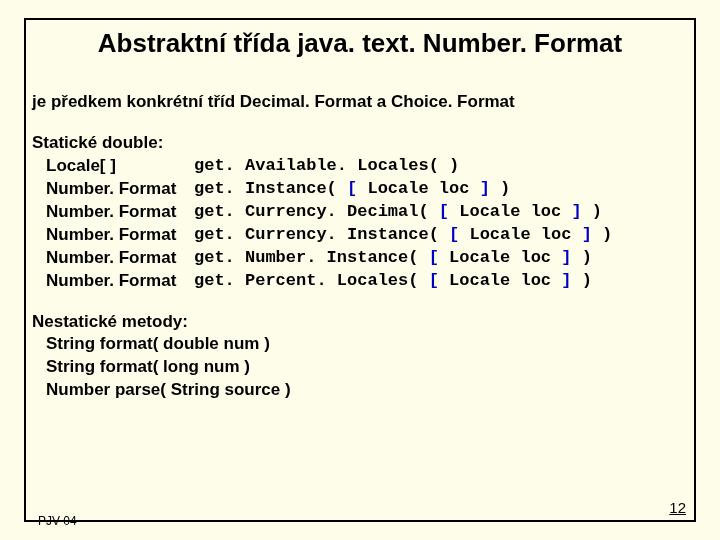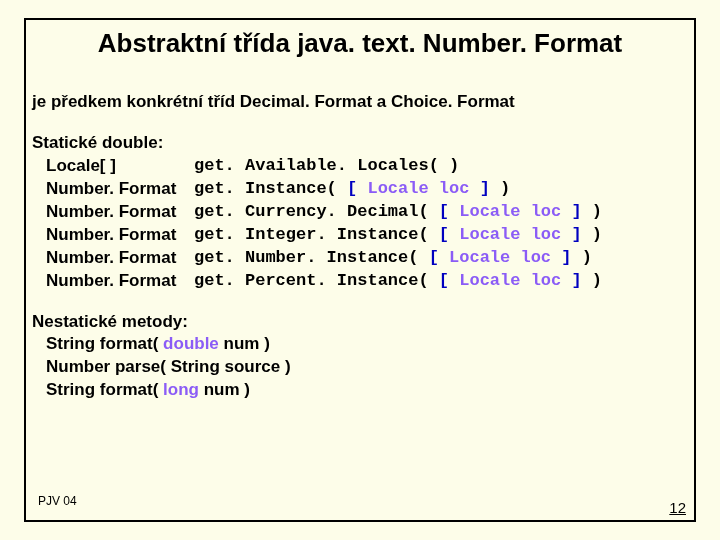--- a/index.html
+++ b/index.html
@@ -55,26 +55,26 @@
     flex: 0 0 148px;
   }
   .col-sig {
     flex: 1 1 auto;
     white-space: nowrap;
     font-family: Liberation Mono, monospace;
   }
   .indent {
     margin-left: 14px;
   }
-  .red { color: #8b5cf6; }
+  .red { color: #000000; }
   .blue { color: #0000c0; }
   .footer {
     position: absolute;
     left: 38px;
-    bottom: 32px;
+    bottom: 12px;
     font-size: 12px;
     font-weight: normal;
   }
   .pagenum {
     position: absolute;
     right: 34px;
     bottom: 24px;
     font-size: 15px;
     font-weight: normal;
     text-decoration: underline;
@@ -101,37 +101,37 @@
           <div class="row">
             <div class="col-ret">Number. Format</div>
             <div class="col-sig"><span>get. Instance( </span><span class="blue">[</span><span class="red"> Locale loc </span><span class="blue">]</span><span> )</span></div>
           </div>
           <div class="row">
             <div class="col-ret">Number. Format</div>
             <div class="col-sig"><span>get. Currency. Decimal( </span><span class="blue">[</span><span class="red"> Locale loc </span><span class="blue">]</span><span> )</span></div>
           </div>
           <div class="row">
             <div class="col-ret">Number. Format</div>
-            <div class="col-sig"><span>get. Integer. Instance( </span><span class="blue">[</span><span class="red"> Locale loc </span><span class="blue">]</span><span> )</span></div>
+            <div class="col-sig"><span>get. Currency. Instance( </span><span class="blue">[</span><span class="red"> Locale loc </span><span class="blue">]</span><span> )</span></div>
           </div>
           <div class="row">
             <div class="col-ret">Number. Format</div>
             <div class="col-sig"><span>get. Number. Instance( </span><span class="blue">[</span><span class="red"> Locale loc </span><span class="blue">]</span><span> )</span></div>
           </div>
           <div class="row">
             <div class="col-ret">Number. Format</div>
-            <div class="col-sig"><span>get. Percent. Instance( </span><span class="blue">[</span><span class="red"> Locale loc </span><span class="blue">]</span><span> )</span></div>
+            <div class="col-sig"><span>get. Percent. Locales( </span><span class="blue">[</span><span class="red"> Locale loc </span><span class="blue">]</span><span> )</span></div>
           </div>
         </div>
 
       <div class="section-label">Nestatické metody:</div>
       <div id="nonstatic-list">
           <div class="indent"><span>String  format( </span><span class="red">double</span><span> num )</span></div>
+          <div class="indent"><span>String  format( </span><span class="red">long</span><span>    num )</span></div>
           <div class="indent"><span>Number  parse( String source )</span><span></span></div>
-          <div class="indent"><span>String  format( </span><span class="red">long</span><span>    num )</span></div>
         </div>
 
     </div>
   </div>
 
   <div class="footer">PJV 04</div>
   <div class="pagenum">12</div>
 </div>
 
 </body></html>

